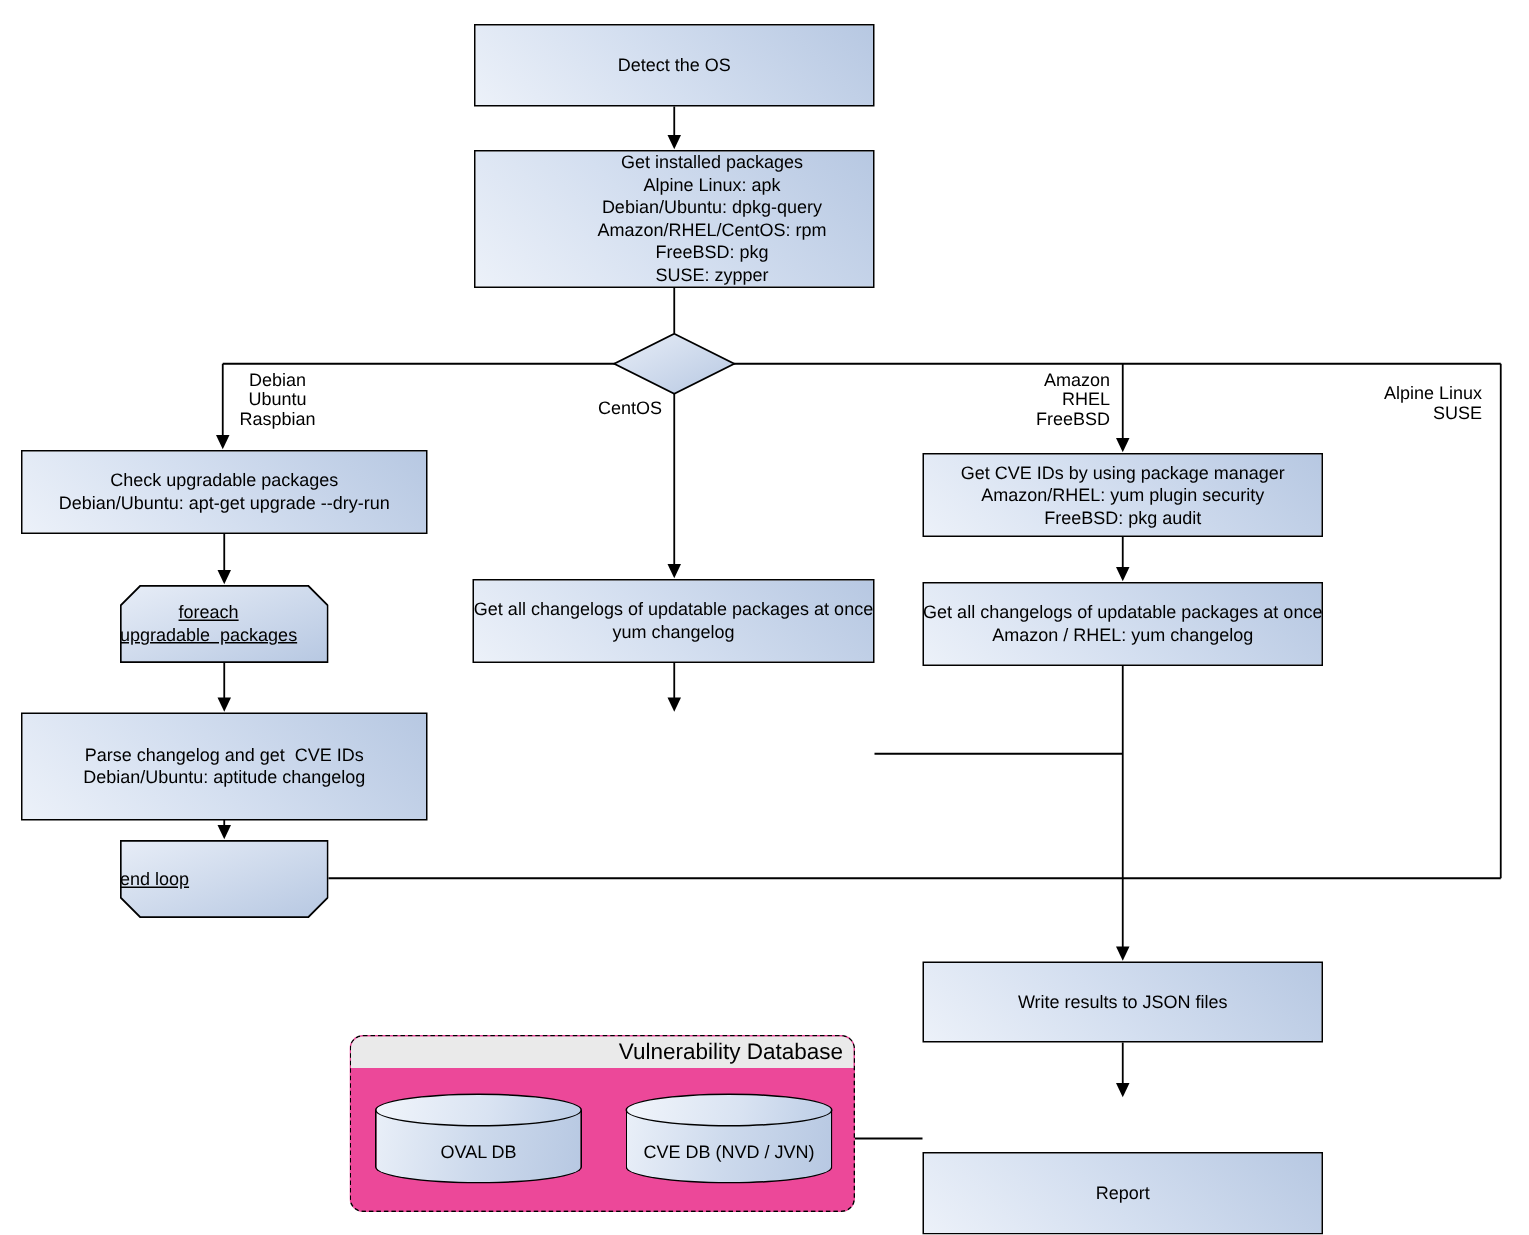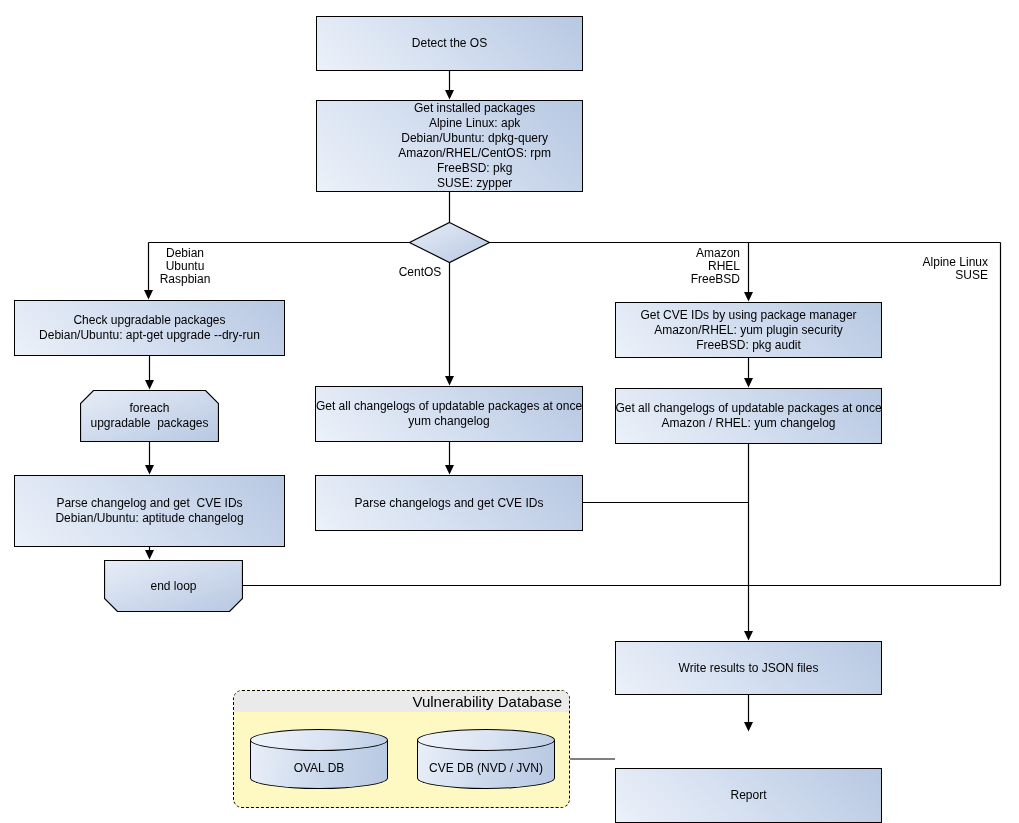--- a/index.html
+++ b/index.html
@@ -24,43 +24,43 @@
     line-height: 15px;
     text-align: center;
   }
   .node .lbl { white-space: pre; }
   .node.align-right { justify-content: flex-end; }
   .node.align-right .lbl { padding-right: 31px; }
   .shape-node {
     position: absolute;
     display: flex;
     align-items: center;
-    justify-content: center;
     font-size: 12px;
     line-height: 15px;
     text-align: center;
+    text-decoration: underline;
   }
   .shape-node svg { position: absolute; left: 0; top: 0; }
   .shape-node .lbl { position: relative; white-space: pre; }
   .blabel {
     position: absolute;
     font-size: 12px;
     line-height: 13px;
     white-space: pre;
   }
   .blabel.center { text-align: center; }
   .blabel.right { text-align: right; }
   
   .db-group {
     position: absolute;
     left: 233px; top: 690px; width: 337px; height: 118px;
     box-sizing: border-box;
     border: 1.5px dashed #000;
     border-radius: 9px;
-    background: #fef9c3;
+    background: #ec4899;
   }
   .db-header {
     position: absolute; left: 0; top: 0; right: 0; height: 21px;
     background: #eaeaea;
     border-radius: 8px 8px 0 0;
     font-size: 15px;
     line-height: 21px;
     text-align: right;
     padding-right: 7px;
     box-sizing: border-box;
@@ -162,35 +162,32 @@
     </svg>
     <div class="lbl">foreach
 upgradable  packages</div>
   </div>
 
   <div class="node" style="left:14px; top:475px; width:271px; height:72px;">
     <div class="lbl">Parse changelog and get  CVE IDs
 Debian/Ubuntu: aptitude changelog</div>
   </div>
 
-  <div class="shape-node" style="left:80px; top:560px; width:139px; height:52px;margin-left:24px;">
+  <div class="shape-node" style="left:80px; top:560px; width:139px; height:52px;">
     <svg width="139" height="52" viewBox="0 0 139 52">
       <polygon points="0.5,0.5 138.5,0.5 138.5,38.5 125.5,51.5 13.5,51.5 0.5,38.5" fill="url(#gNode)" stroke="#000" stroke-width="1.2"></polygon>
     </svg>
     <div class="lbl">end loop</div>
   </div>
 
   <div class="node" style="left:315px; top:386px; width:268px; height:56px;">
     <div class="lbl">Get all changelogs of updatable packages at once
 yum changelog</div>
   </div>
 
-  <div class="node" style="left:315px; top:475px; width:268px; height:56px;">
-    <div class="lbl">Parse changelogs and get CVE IDs</div>
-  </div>
 
   <div class="node" style="left:615px; top:302px; width:267px; height:56px;">
     <div class="lbl">Get CVE IDs by using package manager
 Amazon/RHEL: yum plugin security
 FreeBSD: pkg audit</div>
   </div>
 
   <div class="node" style="left:615px; top:388px; width:267px; height:56px;">
     <div class="lbl">Get all changelogs of updatable packages at once
 Amazon / RHEL: yum changelog</div>

